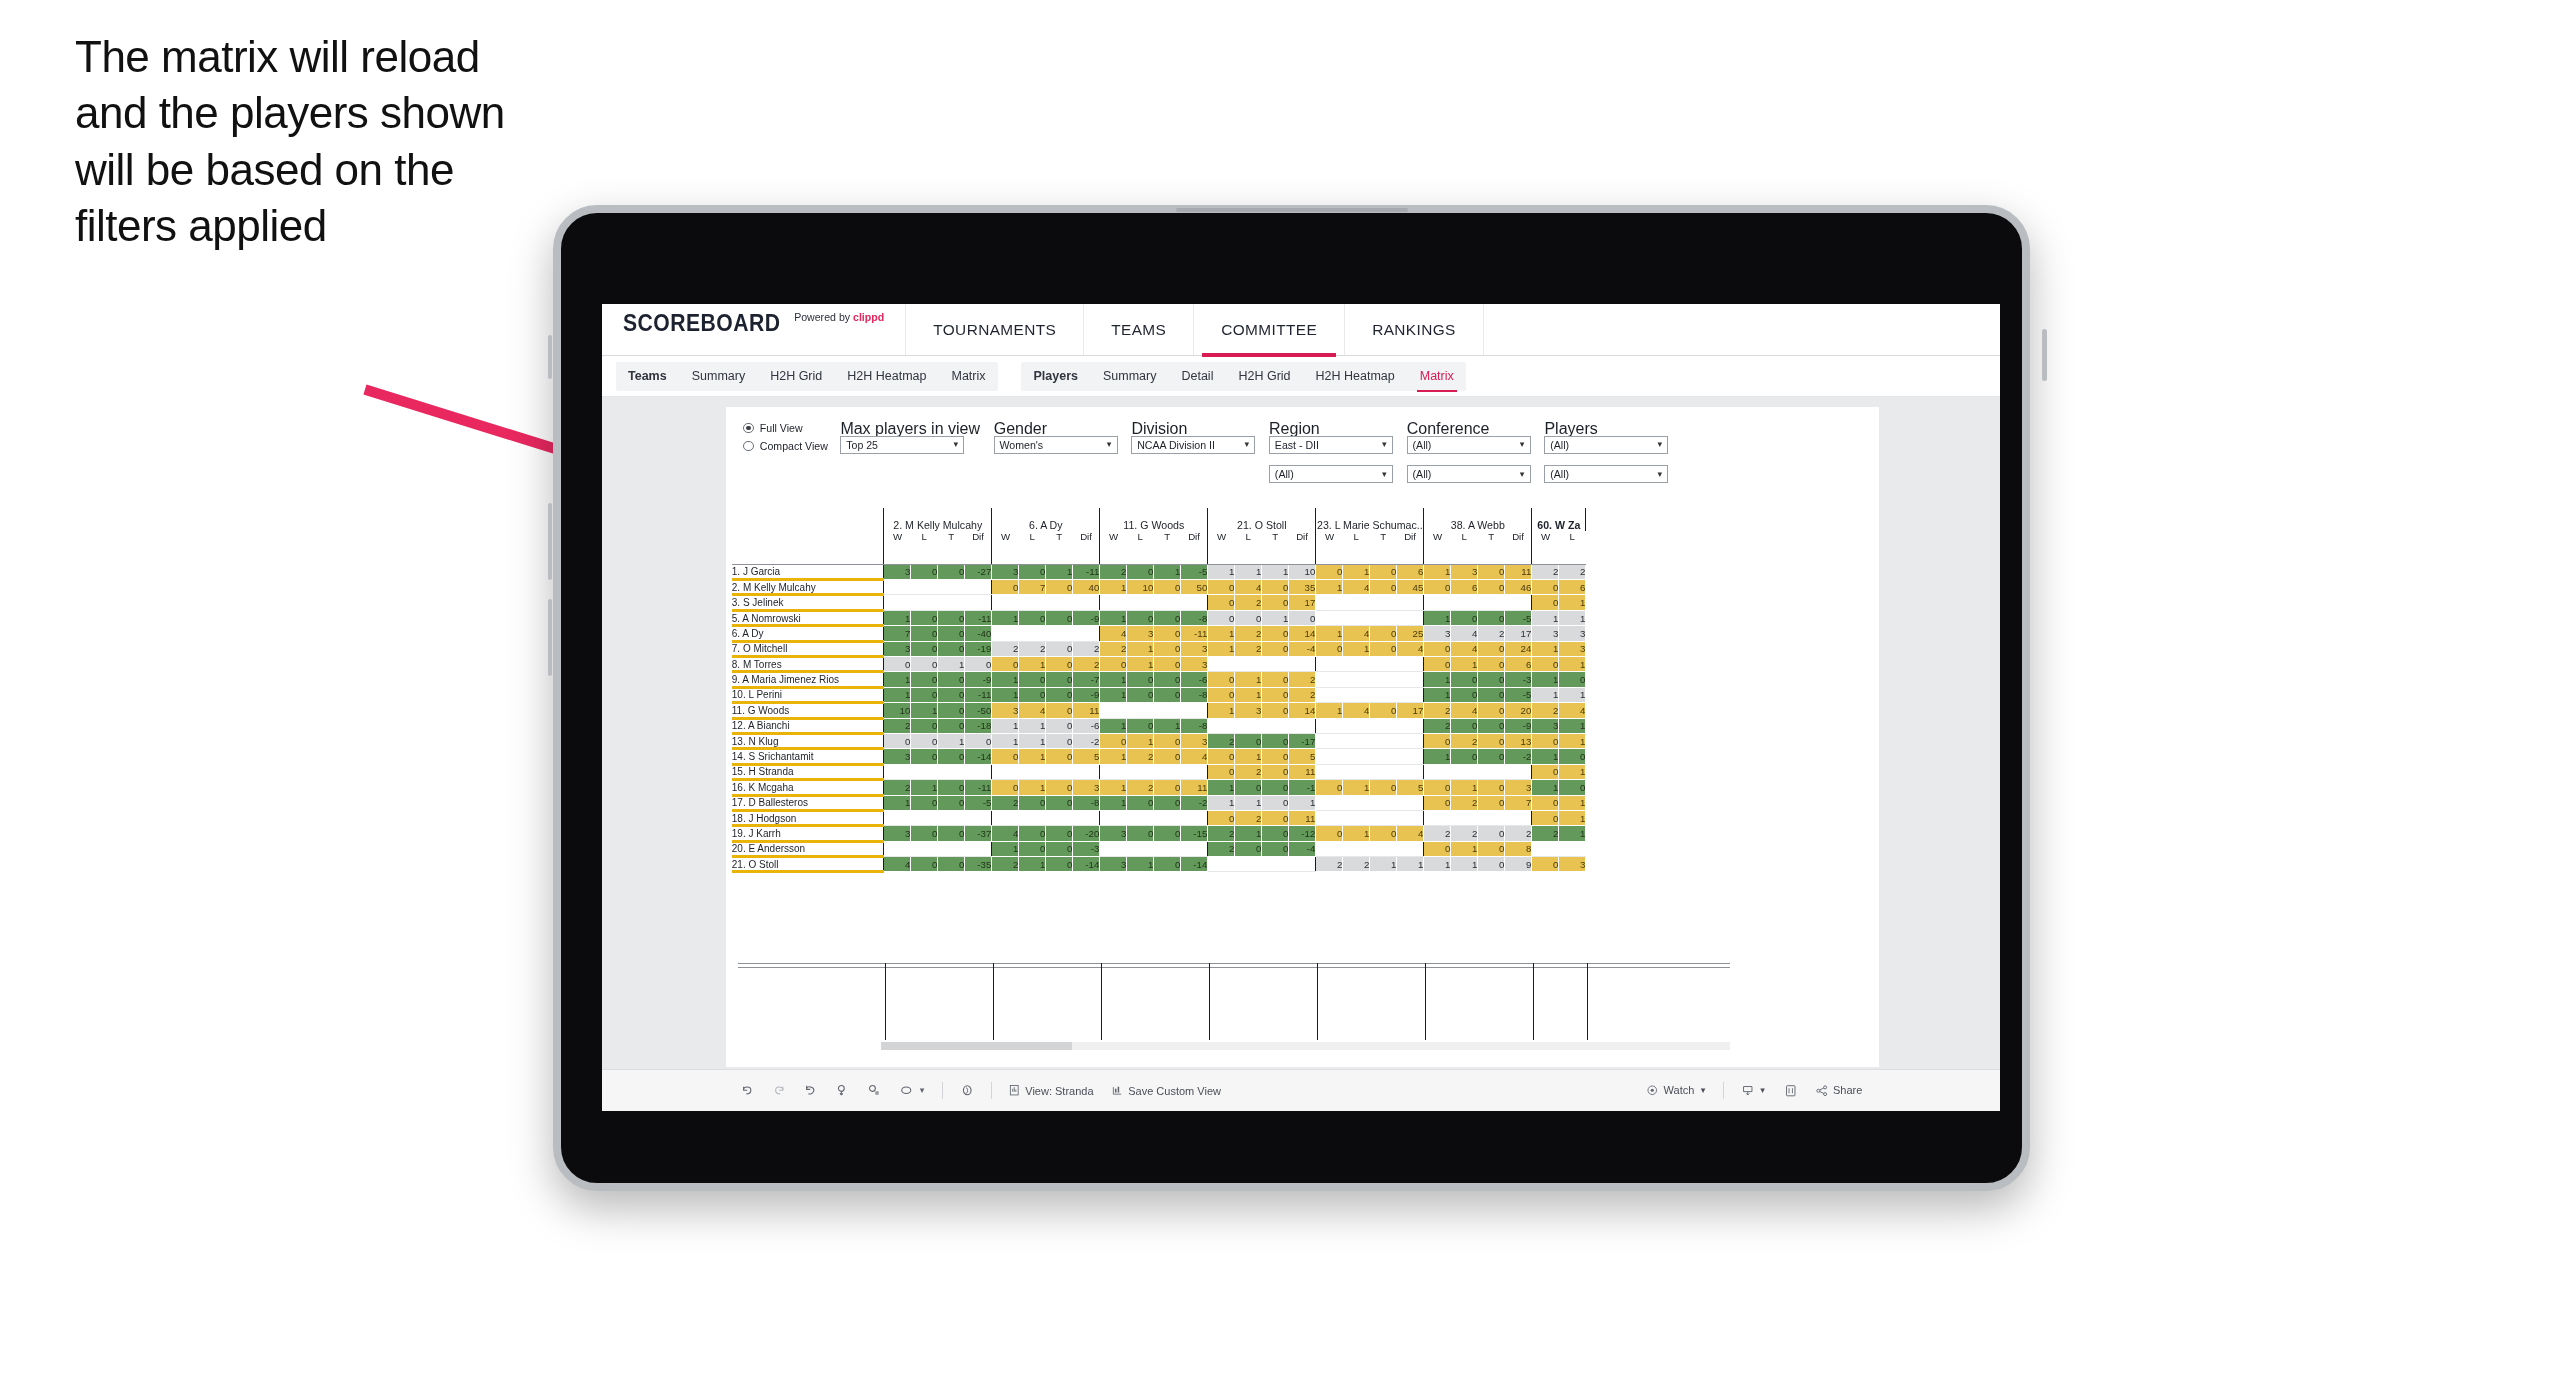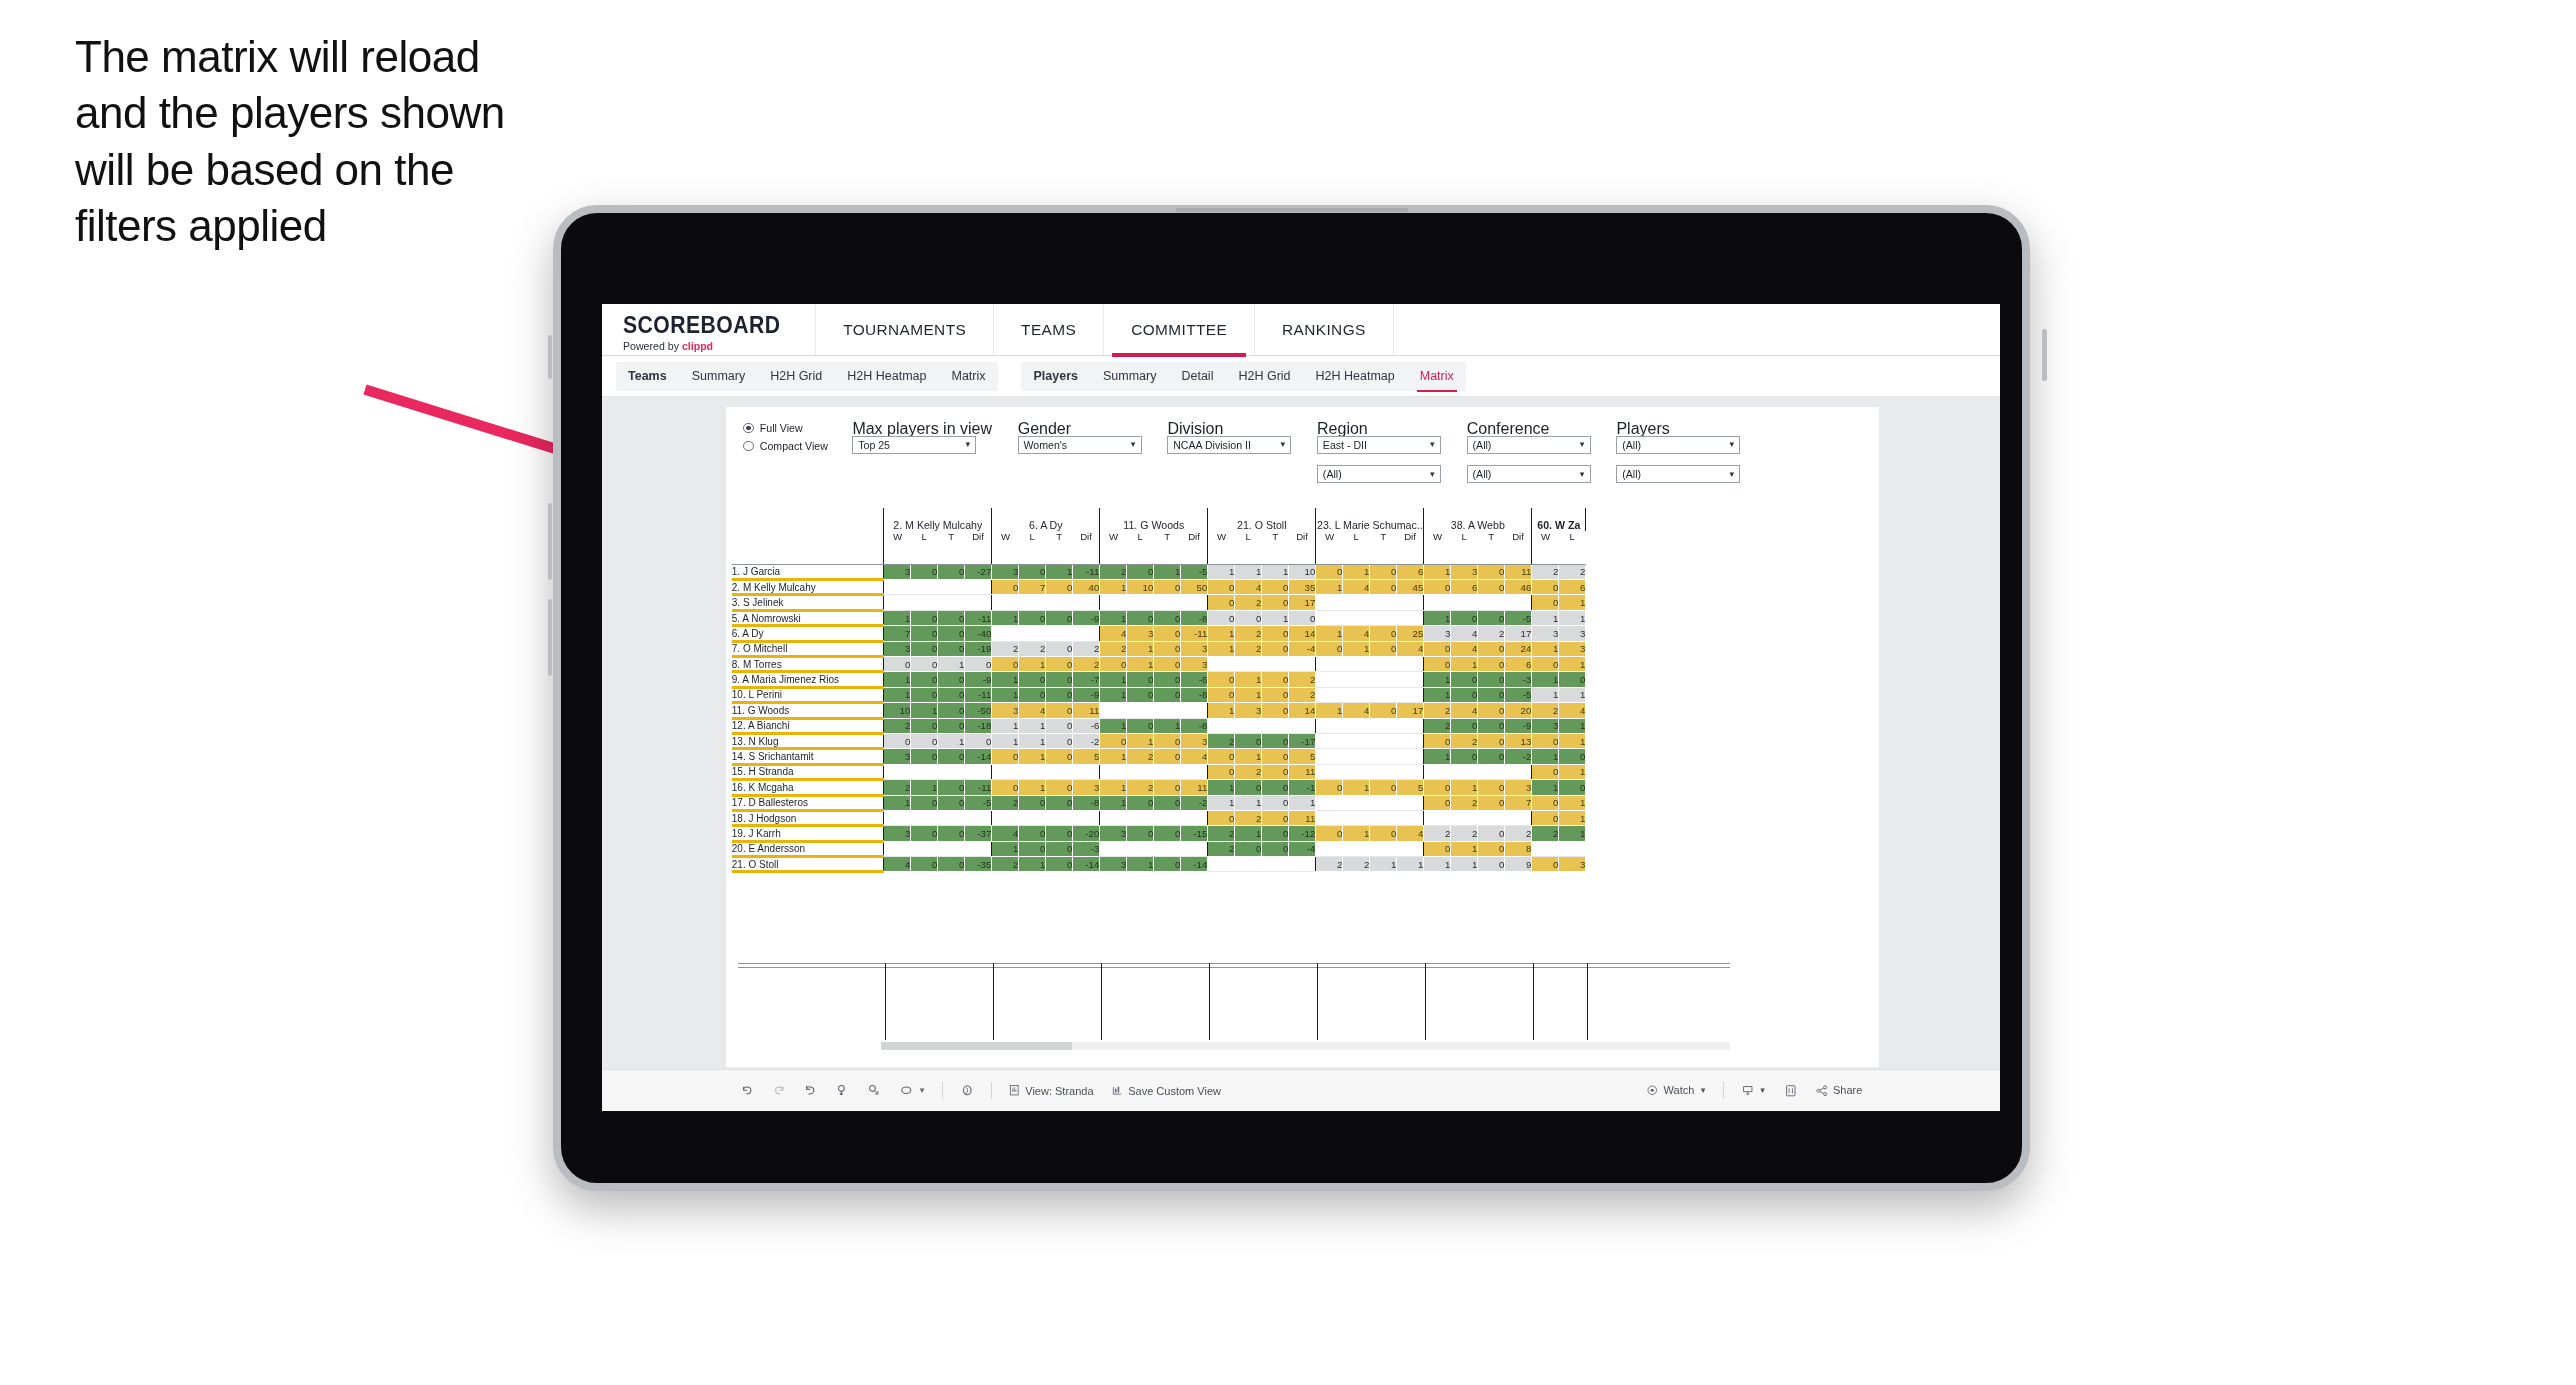--- a/index.html
+++ b/index.html
@@ -54,21 +54,21 @@
     overflow: hidden;
   }
 
   
   #topnav {
     height: 52px; background: #ffffff;
     display: flex; align-items: stretch;
     border-bottom: 1.9px solid #d7d9dc;
     position: relative;
   }
-  #brand { padding: 5.8px 21px 0 21px; display:flex; flex-direction:column; justify-content:center; }
+  #brand { padding: 5.8px 21px 0 21px; display:flex; flex-direction:row; justify-content:center; }
   #brand-title {
     font-size: 23px; font-weight: 700; letter-spacing: 0.5px;
     color: #1d2230; font-family: "Liberation Sans", sans-serif;
     transform: scaleX(0.92); transform-origin: left center;
   }
   #brand-sub { font-size: 10.6px; color: #2a2f3a; margin-top: 1px; white-space: nowrap;}
   #brand-sub b { color: #e4285c; font-weight: 700; }
   .topnav-item {
     display: flex; align-items: center; padding: 0 27px;
     font-size: 15.4px; color: #1f2430; letter-spacing: 0.4px;
@@ -93,21 +93,21 @@
   .sub-item.sel::after{ content:""; position:absolute; left:9.7px; right:9.7px; bottom:-1px; height:1.9px; background:#d81b53; }
 
   
   #wb { position:relative; height: 714px; background:#e9eaec; }
   #sheet {
     position:absolute; left: 124px; top: 9.7px;
     width: 1153px; height: 660px; background:#ffffff;
   }
 
   
-  #filters { display:flex; padding: 13.5px 0 7.7px 17.4px; gap: 16px; }
+  #filters { display:flex; padding: 13.5px 0 7.7px 17.4px; gap: 4px; }
   .fcol { margin-right: 9.7px; }
   .flab { font-size: 16px; color:#1c2028; margin-bottom:2.9px; height:12.5px; }
   .fsel {
     height: 18.3px; width: 124px; border:1px solid #9aa0a8; background:#fff;
     font-size: 10.6px; color:#1c2028; display:flex; align-items:center;
     padding-left:4.8px; position:relative; cursor:pointer; margin-bottom:11px;
   }
   .fsel .car { position:absolute; right:3.9px; font-size:7.7px; color:#333; }
   .radio-col { width: 93px; padding-top: 1.9px; }
   .radio-row { display:flex; align-items:center; gap:5.8px; margin-bottom:5.8px; font-size:10.6px; color:#1c2028; cursor:pointer;}

